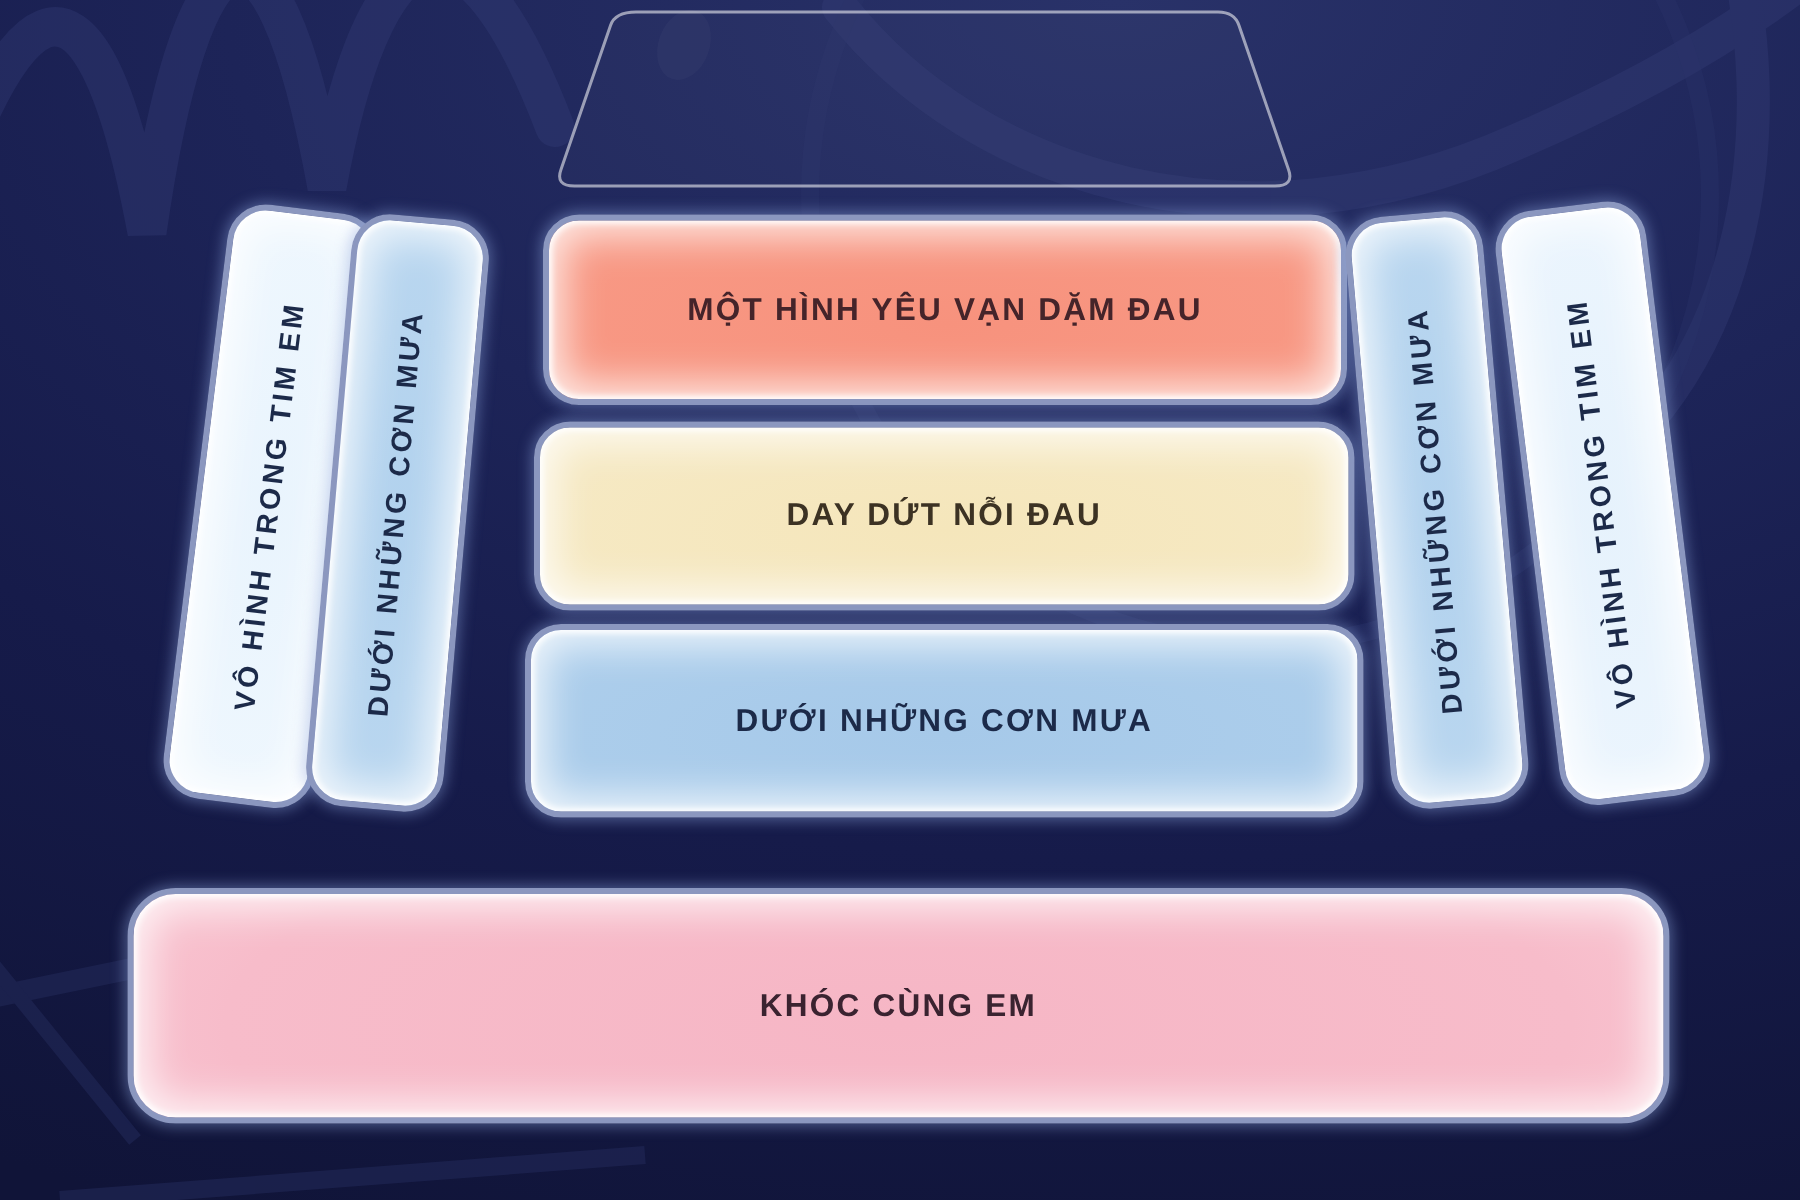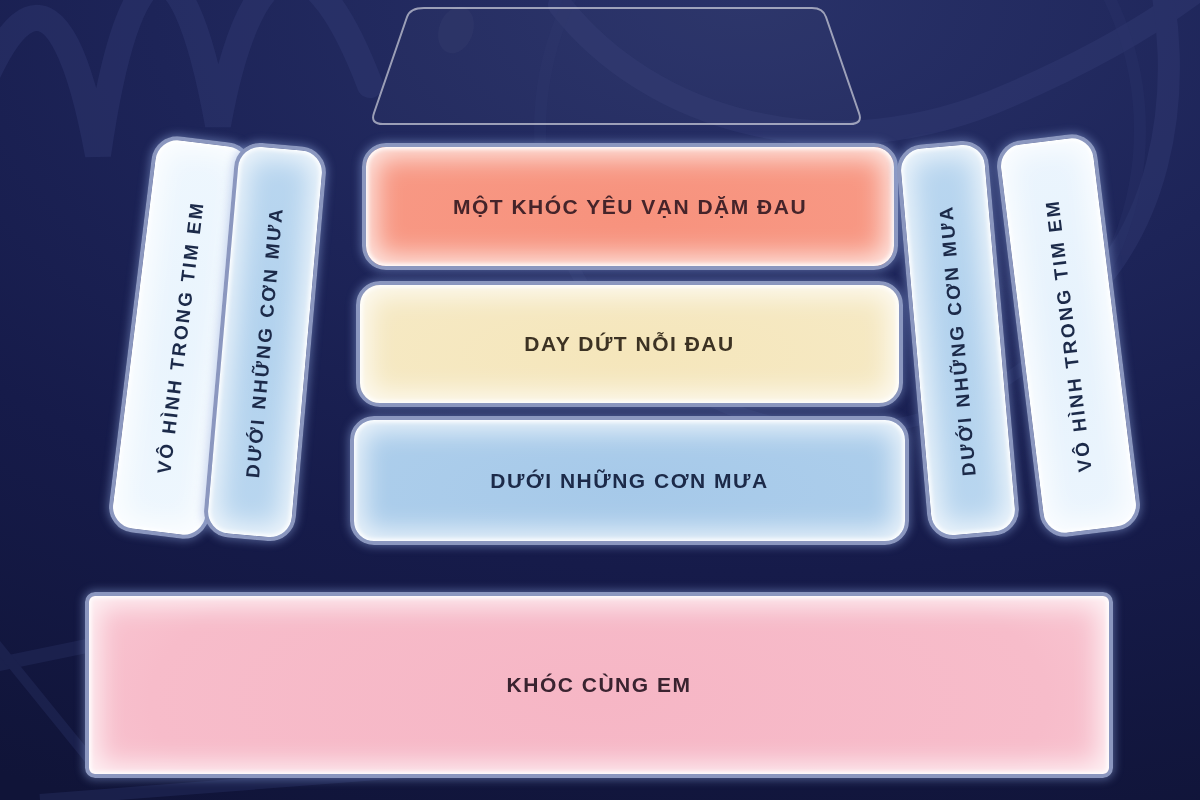--- a/index.html
+++ b/index.html
@@ -27,21 +27,21 @@
   .row-label{font-size:21px;letter-spacing:1.5px;}
   .row-1{left:362px;top:143px;width:536px;height:127px;
     background:radial-gradient(120% 150% at 50% 58%, #f7927d 0%, #f89a86 55%, #fbb29e 84%, #fdcfc0 100%);
     color:#45242a;}
   .row-2{left:356px;top:281px;width:547px;height:126px;
     background:radial-gradient(120% 150% at 50% 58%, #f5e6bb 0%, #f6eac6 58%, #faf1d8 86%, #fdf8ea 100%);
     color:#3c3223;}
   .row-3{left:350px;top:416px;width:559px;height:129px;
     background:radial-gradient(120% 150% at 50% 58%, #a6c9e9 0%, #aecfec 58%, #c2dcf3 86%, #dcecf9 100%);
     color:#1c2a49;}
-  .row-4{left:85px;top:592px;width:1028px;height:186px;border-radius:10px;
+  .row-4{left:85px;top:592px;width:1028px;height:157px;border-radius:32px;
     background:radial-gradient(80% 170% at 50% 58%, #f6b6c5 0%, #f7bcca 55%, #fbd0da 86%, #fde6ec 100%);
     color:#3a2330;text-align:center;}
   .col{width:101px;height:399px;border-radius:26px;}
   .col-left-outer{left:130px;top:138px;transform:rotate(7deg);
     background:radial-gradient(150% 110% at 50% 50%, #e9f4fd 0%, #f0f8fe 60%, #fcfeff 100%);color:#1c2a49;}
   .col-left-inner{left:219px;top:144px;width:92px;height:396px;transform:rotate(5deg);
     background:radial-gradient(150% 110% at 50% 50%, #b2d2ee 0%, #bcd8f0 60%, #d8e9f8 100%);color:#1c2a49;}
   .col-right-inner{left:912px;top:142px;width:92px;height:396px;transform:rotate(-5deg);
     background:radial-gradient(150% 110% at 50% 50%, #b2d2ee 0%, #bcd8f0 60%, #d8e9f8 100%);color:#1c2a49;}
   .col-right-outer{left:1018px;top:136px;transform:rotate(-7deg);
@@ -69,21 +69,21 @@
       <path d="M -30 612 L 90 760" stroke-width="10"></path>
       <path d="M 40 800 L 430 770" stroke-width="12"></path>
     </g>
   </svg>
 
   <svg class="stage-svg" width="1200" height="140" viewBox="0 0 1200 140">
     <path d="M 424 8 L 812 8 Q 823 8 826 17 L 859 113 Q 863 124 850 124 L 383 124 Q 370 124 374 113 L 407 17 Q 410 8 424 8 Z" fill="rgba(255,255,255,0.02)" stroke="rgba(255,255,255,0.55)" stroke-width="2"></path>
   </svg>
 
   <div class="block row-1">
-    <span class="row-label">MỘT KHÓC YÊU VẠN DẶM ĐAU</span>
+    <span class="row-label">MỘT HÌNH YÊU VẠN DẶM ĐAU</span>
   </div>
   <div class="block row-2">
     <span class="row-label">DAY DỨT NỖI ĐAU</span>
   </div>
   <div class="block row-3">
     <span class="row-label">DƯỚI NHỮNG CƠN MƯA</span>
   </div>
 
   <div class="block row-4">
     <span class="row-label">KHÓC CÙNG EM</span>

